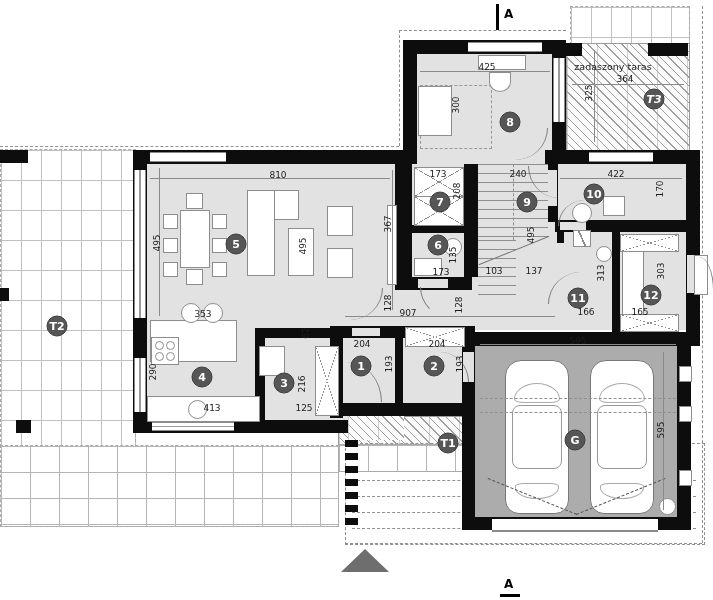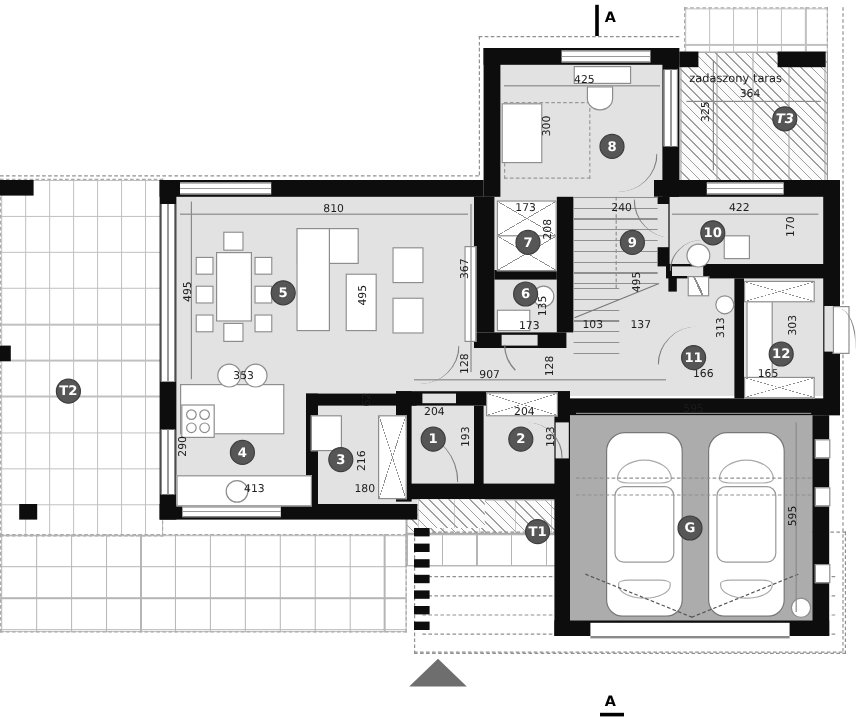--- a/index.html
+++ b/index.html
@@ -259,21 +259,21 @@
       <span class="dim vert" style="left: 303px; top: 246px;">495</span>
       <span class="dim vert" style="left: 388px; top: 224px;">367</span>
       <span class="dim vert" style="left: 388px; top: 303px;">128</span>
       <span class="dim vert" style="left: 459px; top: 305px;">128</span>
       <span class="dim" style="left: 408px; top: 313px;">907</span>
       <span class="dim" style="left: 203px; top: 314px;">353</span>
       <span class="dim vert" style="left: 153px; top: 372px;">290</span>
       <span class="dim" style="left: 212px; top: 408px;">413</span>
       <span class="dim vert" style="left: 302px; top: 384px;">216</span>
       <span class="dim vert" style="left: 306px; top: 333px;">62</span>
-      <span class="dim" style="left: 304px; top: 408px;">180</span>
+      <span class="dim" style="left: 304px; top: 408px;">125</span>
       <span class="dim" style="left: 438px; top: 174px;">173</span>
       <span class="dim vert" style="left: 457px; top: 191px;">208</span>
       <span class="dim" style="left: 441px; top: 272px;">173</span>
       <span class="dim vert" style="left: 453px; top: 255px;">135</span>
       <span class="dim" style="left: 518px; top: 174px;">240</span>
       <span class="dim vert" style="left: 531px; top: 235px;">495</span>
       <span class="dim" style="left: 494px; top: 271px;">103</span>
       <span class="dim" style="left: 534px; top: 271px;">137</span>
       <span class="dim" style="left: 487px; top: 67px;">425</span>
       <span class="dim vert" style="left: 456px; top: 105px;">300</span>

